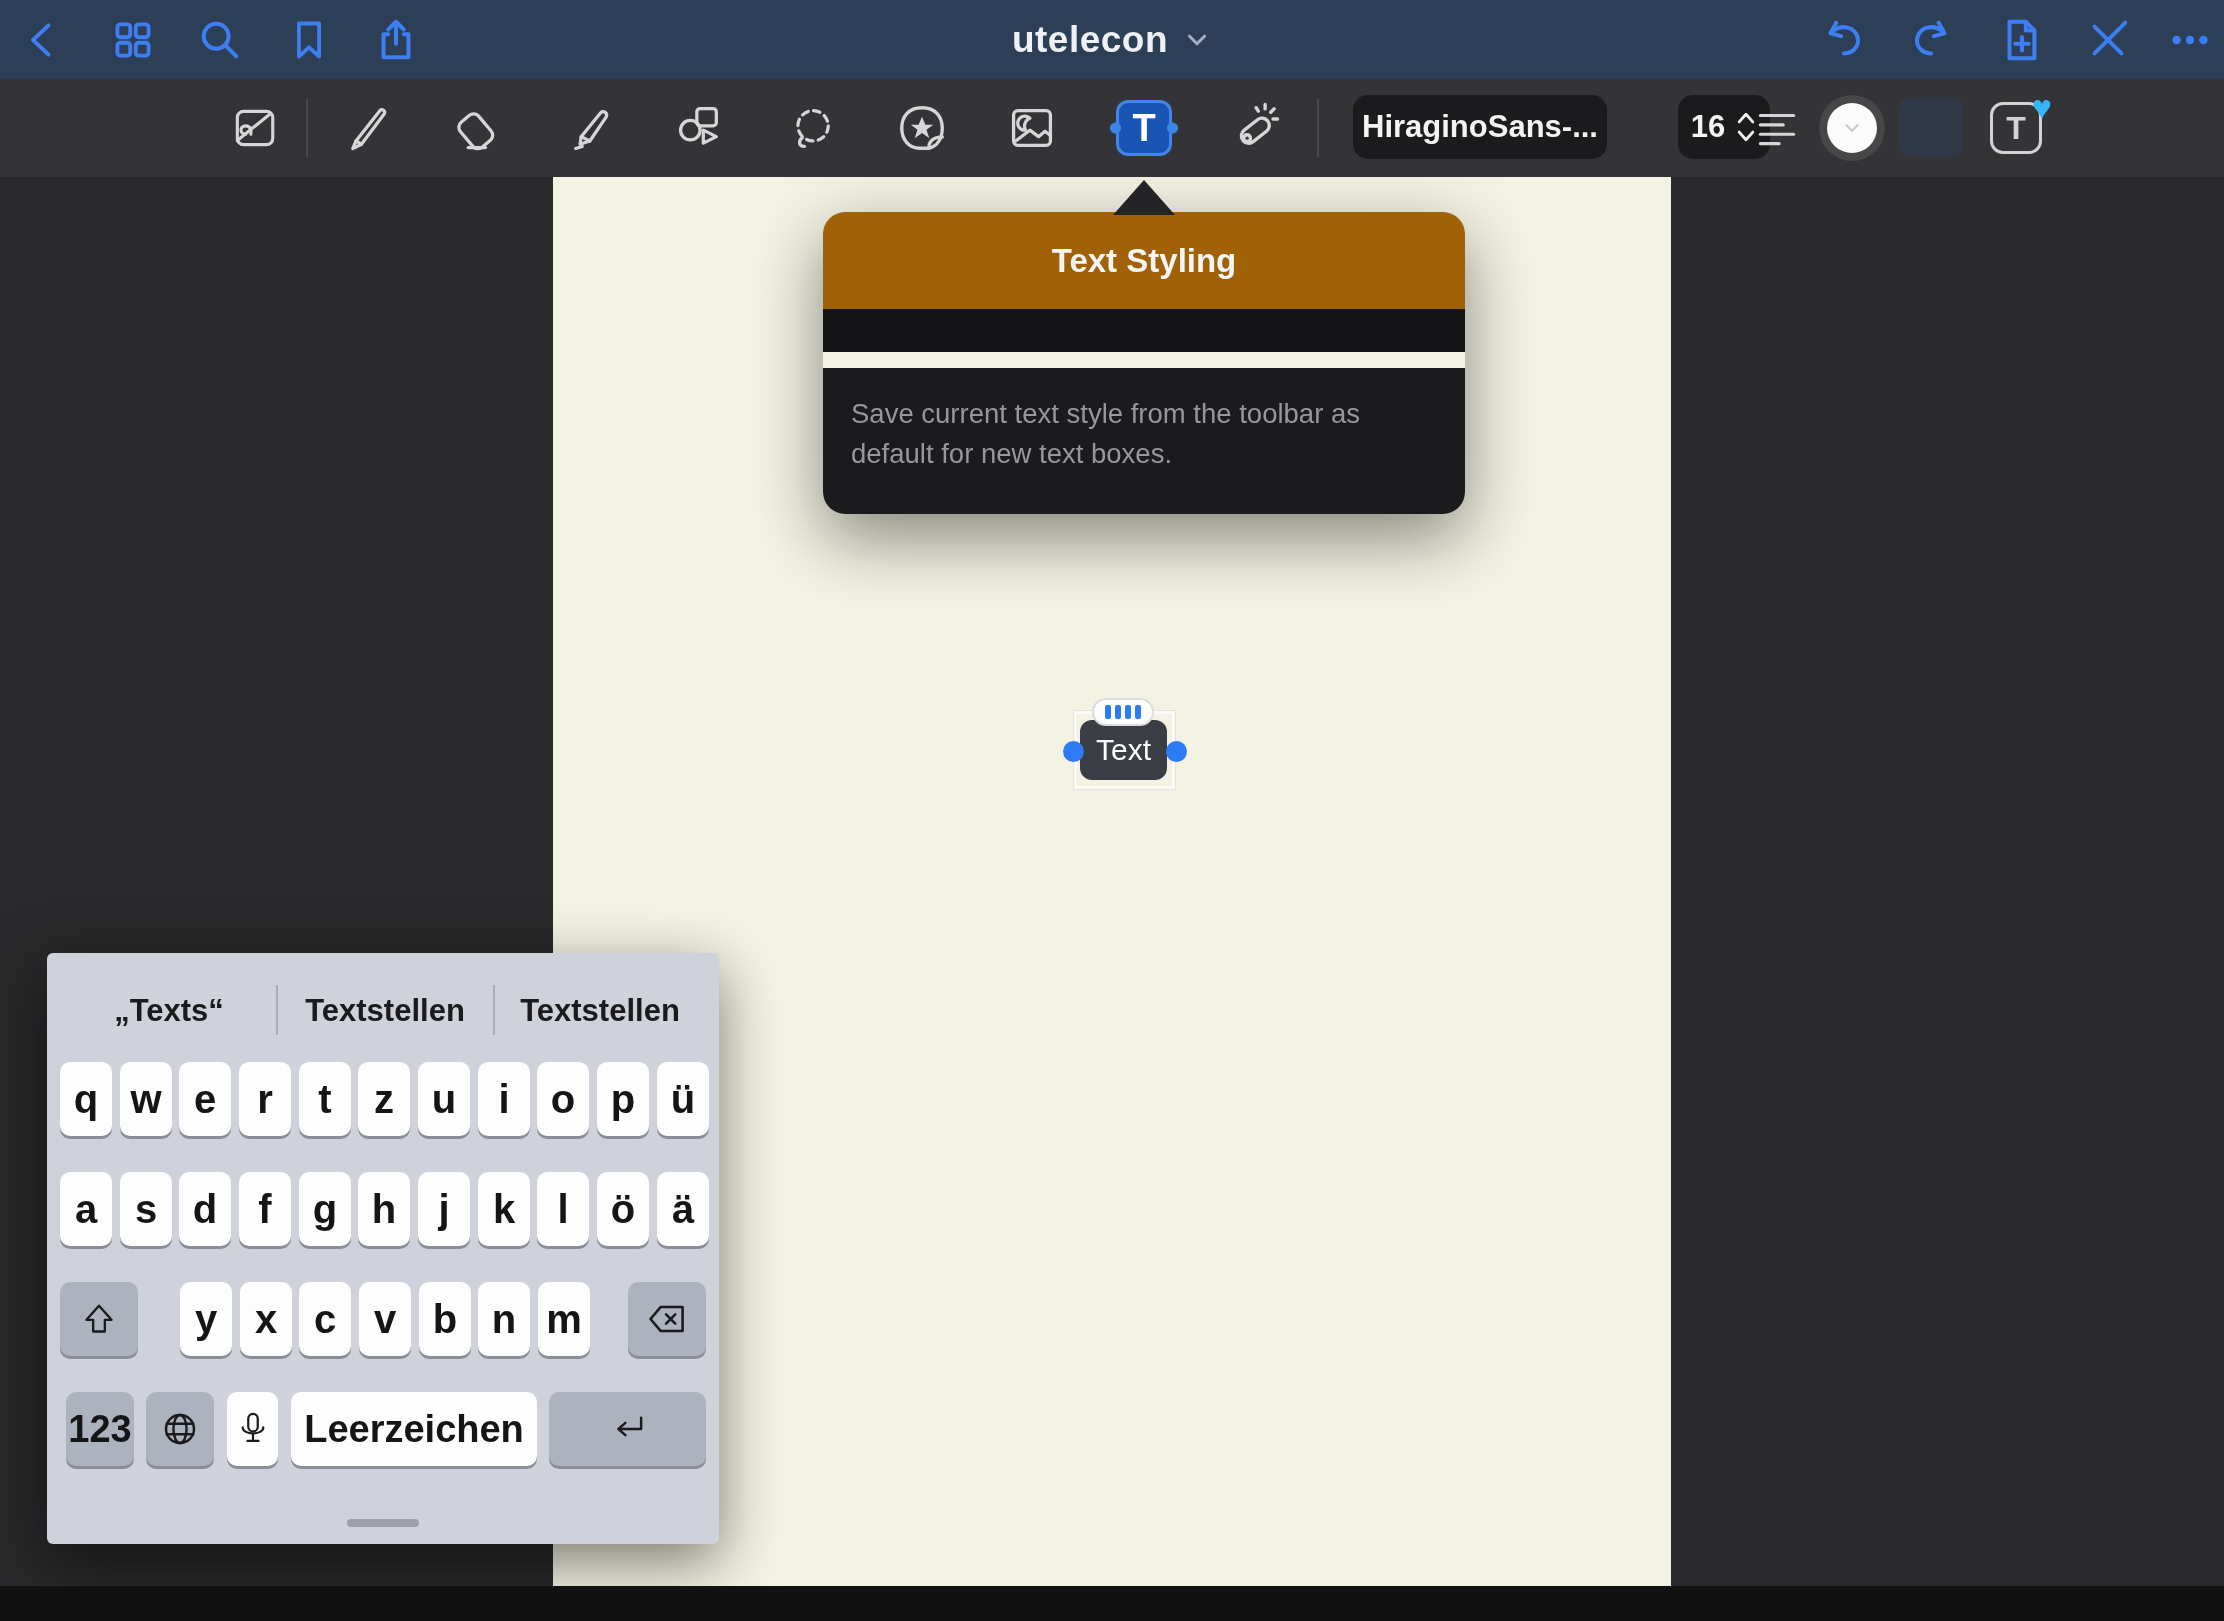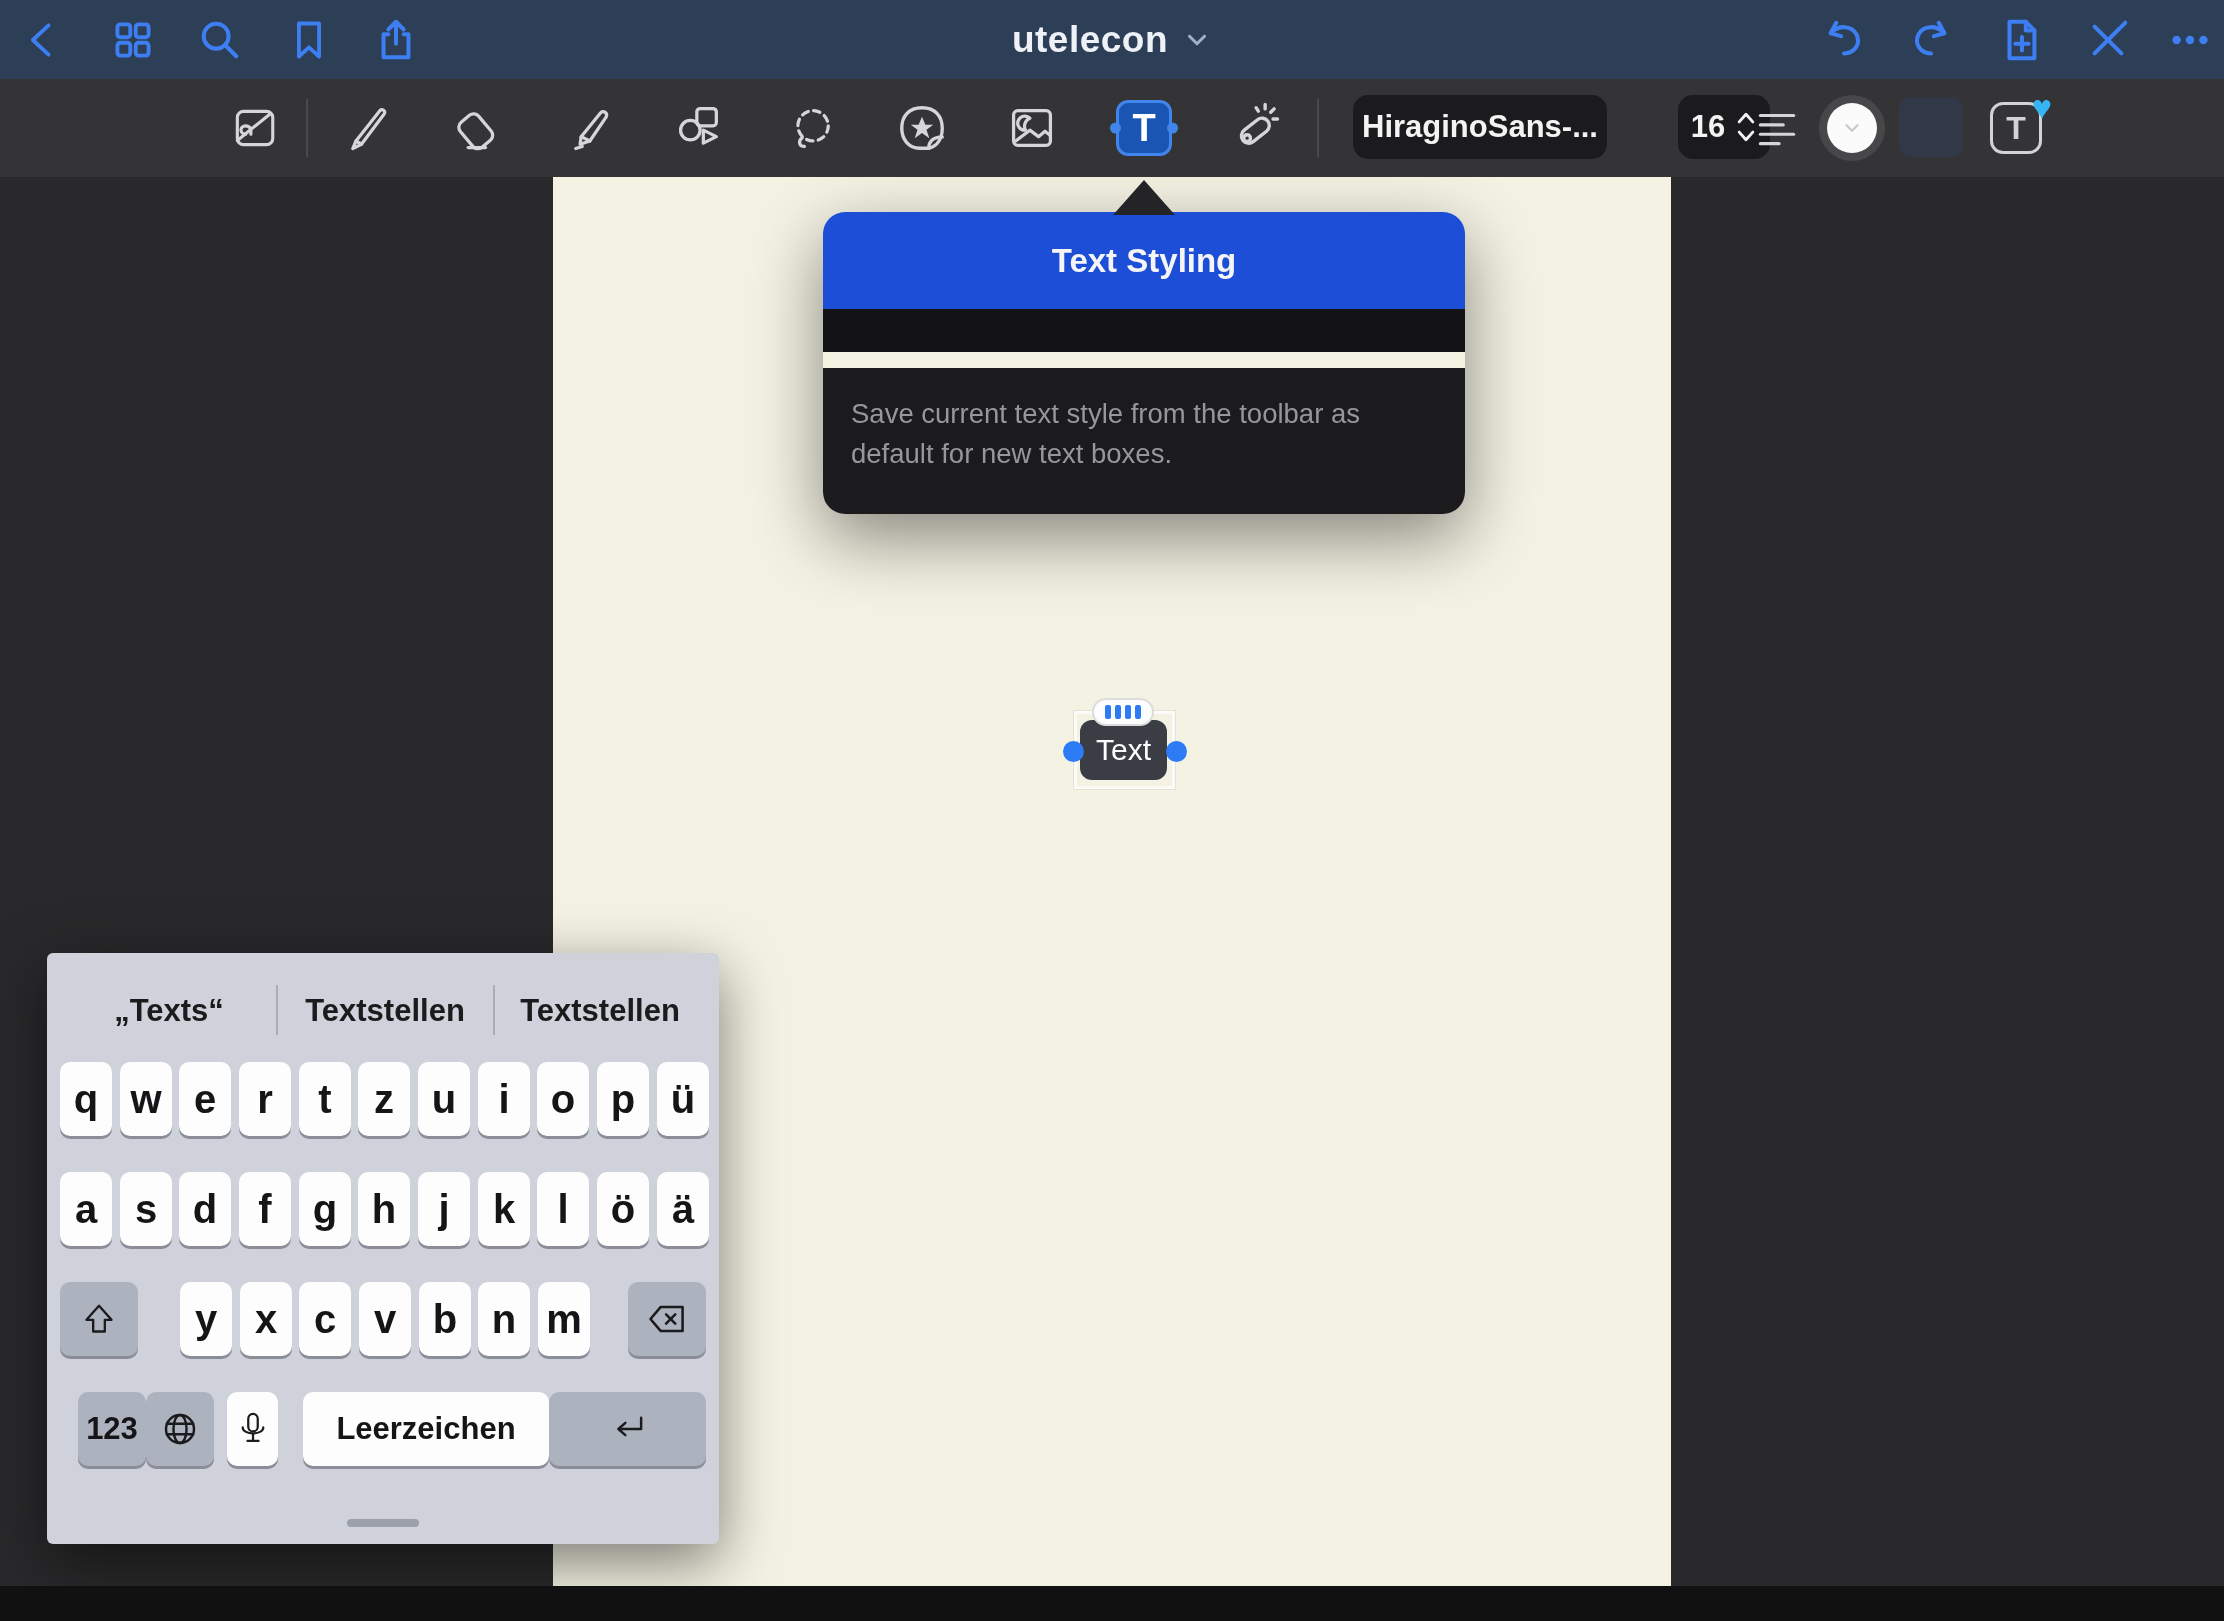--- a/index.html
+++ b/index.html
@@ -44,21 +44,21 @@
 
   
   .content { position:absolute; left:0; top:177px; width:2224px; height:1444px; background:#29292b; }
   .page { position:absolute; left:553px; top:0; width:1118px; height:1444px; background:#f3f2e3; }
 
   
   .popup-arrow { position:absolute; left:1113px; top:180px; width:0; height:0; z-index:26;
                  border-left:31px solid transparent; border-right:31px solid transparent; border-bottom:35px solid #242427; }
   .popup { position:absolute; left:823px; top:212px; width:642px; border-radius:22px; overflow:hidden; z-index:25;
            box-shadow:0 24px 70px rgba(0,0,0,.45); }
-  .popup .hd { height:97px; background:#1d4ed8; display:flex; align-items:center; justify-content:center;
+  .popup .hd { height:97px; background:#a16207; display:flex; align-items:center; justify-content:center;
                color:#f5f5f6; font-size:33px; font-weight:700; }
   .popup .stripe { height:43px; background:#131315; }
   .popup .save { height:95px; background:#29292c; display:flex; align-items:center; justify-content:center;
                  color:#ffffff; font-size:35px; font-weight:400; cursor:pointer; }
   .popup .desc { background:#1b1b1e; padding:26px 30px 40px 28px; color:#96969d; font-size:27.5px; line-height:1.45;margin-top:16px; }
 
   
   .sel-frame { position:absolute; left:1074px; top:711px; width:101px; height:78px;
                border:3px solid rgba(252,252,252,.92); box-shadow:0 0 0 1px rgba(0,0,0,.06); z-index:12; }
   .textbox { position:absolute; left:1080px; top:720px; width:87px; height:60px; background:#3a3d43; border-radius:12px;
@@ -71,21 +71,21 @@
   
   .kb { position:absolute; left:47px; top:953px; width:672px; height:591px; background:#cfd2da; border-radius:6px;
         box-shadow:0 18px 60px rgba(0,0,0,.5); z-index:50;font-weight:bold; }
   .sugg { position:absolute; transform:translateX(-50%); top:36px; height:44px; display:flex; align-items:center;
           color:#1b1b1d; font-size:31px; cursor:pointer; white-space:nowrap; }
   .sugg-div { position:absolute; top:32px; width:2px; height:50px; background:#a9adb6; }
   .key { position:absolute; width:52px; height:74px; background:#fdfdfe; border-radius:10px;
          box-shadow:0 3px 0 #8b8e98; display:flex; align-items:center; justify-content:center;
          color:#151517; font-size:40px; cursor:pointer; }
   .key.gray { background:#adb2bf; }
-  .key.wide-label { font-size:31px;margin-left:12px; }
+  .key.wide-label { font-size:38px; }
   .kb-indicator { position:absolute; left:300px; top:566px; width:72px; height:8px; border-radius:4px; background:#9ba0ab; cursor:pointer; }
 
   .st { stroke:#d6d6d8; stroke-width:3; fill:none; stroke-linecap:round; stroke-linejoin:round; }
   .bl { stroke:#3d7ff2; stroke-width:4.2; fill:none; stroke-linecap:round; stroke-linejoin:round; }
   .kk { stroke:#1b1b1d; stroke-width:2.8; fill:none; stroke-linecap:round; stroke-linejoin:round; }
 </style>
 </head>
 <body>
 
 <div id="stage">

